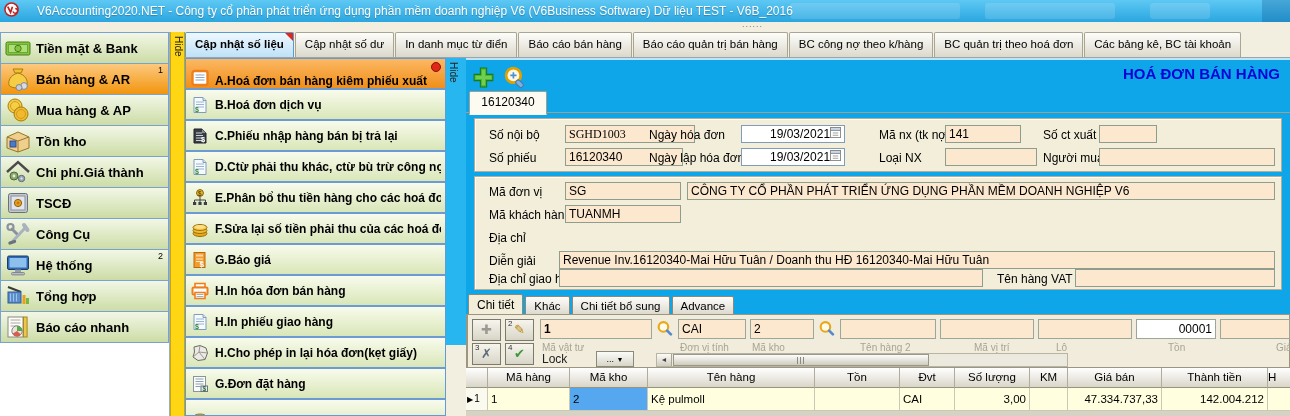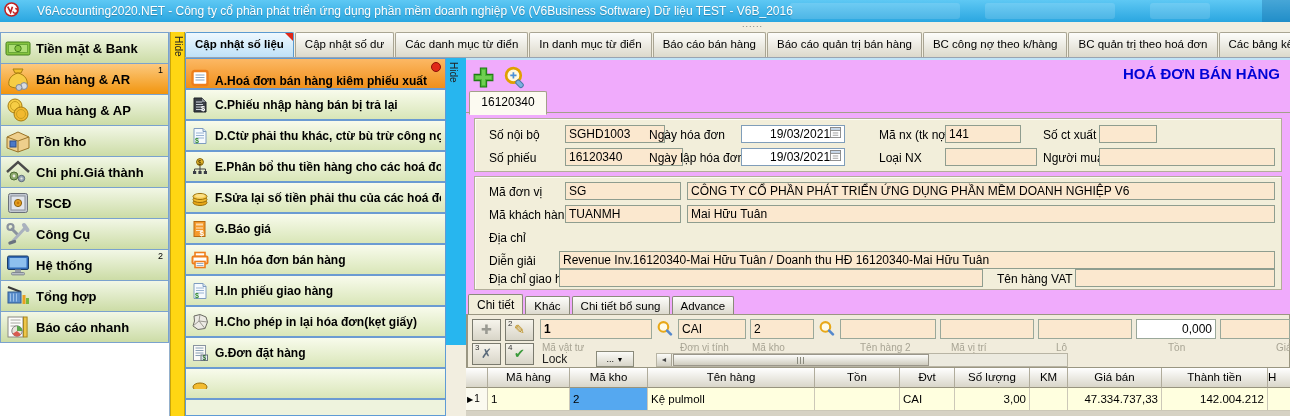--- a/index.html
+++ b/index.html
@@ -48,21 +48,21 @@
     border:1px solid #5f9bd5;box-sizing:border-box;background:#eef3dd;}
   .mitem{position:relative;height:31px;display:flex;align-items:center;gap:5px;padding:0 4px;
     background:linear-gradient(#f8fbec,#d9e6b8);border-bottom:2px solid #6b9bd2;
     font-weight:bold;font-size:12px;cursor:pointer;box-sizing:border-box;}
   .mitem.active{background:linear-gradient(#fcb864,#f08f1a);align-items:flex-end;}
   .mitem .lab{white-space:nowrap;overflow:hidden;}
   .micon{width:20px;height:20px;flex:0 0 20px;display:flex;align-items:center;justify-content:center;}
   .reddot{position:absolute;right:4px;top:3px;width:8px;height:8px;border-radius:50%;background:#e02818;border:1px solid #8a1008;}
 
   
-  .formarea{position:absolute;left:466px;top:58px;width:824px;height:358px;background:#f0abfc;border-top:2px solid #bfe3f7;box-sizing:border-box;}
+  .formarea{position:absolute;left:466px;top:58px;width:824px;height:358px;background:#0ea5e9;border-top:2px solid #bfe3f7;box-sizing:border-box;}
   .formtitle{position:absolute;right:10px;top:5px;font-size:15px;font-weight:bold;color:#0004d6;}
   .toolbtn{position:absolute;top:6px;cursor:pointer;}
   .doctabline{position:absolute;left:0;top:30px;width:824px;height:23px;border-bottom:1px solid #a39f8a;box-sizing:border-box;}
   .doctab{position:absolute;left:3px;top:1px;width:76px;height:22px;background:#fcfaf1;border:1px solid #a39f8a;border-bottom:1px solid #fcfaf1;
     border-radius:2px 2px 0 0;line-height:21px;text-align:center;font-size:12px;cursor:pointer;}
 
   .gb{position:absolute;left:8px;width:808px;border:1px solid #b2ae99;box-shadow:inset 1px 1px 0 #fdfcf6;background:#f2eeda;box-sizing:border-box;}
   .lbl{position:absolute;font-size:12px;white-space:nowrap;}
   .fld{position:absolute;height:18px;background:#fbe8cf;border:1px solid #8f9d8f;box-sizing:border-box;
     font-size:12px;line-height:16px;padding:0 3px;white-space:nowrap;overflow:hidden;cursor:text;}
@@ -260,21 +260,20 @@
     </div>
   </div>
 
   <div class="hideY">
     <span class="vtext">Hide</span>
   </div>
 
   <div class="tabstrip">
     <div class="ttab active"><span>Cập nhật số liệu</span><span class="redcorner"></span></div>
     <div class="ttab"><span>Cập nhật số dư</span></div>
-    <div class="ttab"><span>Các danh mục từ điển</span></div>
     <div class="ttab"><span>In danh mục từ điển</span></div>
     <div class="ttab"><span>Báo cáo bán hàng</span></div>
     <div class="ttab"><span>Báo cáo quản trị bán hàng</span></div>
     <div class="ttab"><span>BC công nợ theo k/hàng</span></div>
     <div class="ttab"><span>BC quản trị theo hoá đơn</span></div>
     <div class="ttab"><span>Các bảng kê, BC tài khoản</span></div>
 
   </div>
 
   <div class="menupanel">
@@ -283,20 +282,31 @@
       <span class="micon">
         <svg width="18" height="18" viewBox="0 0 18 18">
             <rect x="1.5" y="2" width="15" height="14" rx="2" fill="#fff" stroke="#ee7f1c" stroke-width="2.4"></rect>
             <path d="M4.5 6h9M4.5 8.5h9M4.5 11h9" stroke="#8aa4c0"></path>
           </svg>
       </span>
       <span class="lab">A.Hoá đơn bán hàng kiêm phiếu xuất</span>
       <span class="reddot"></span>
     </div>
 
+    <div class="mitem">
+      <span class="micon">
+        <svg width="18" height="18" viewBox="0 0 18 18">
+            <path d="M3 1.5 h9 l3 3 V16.5 H3 Z" fill="#f6fafd" stroke="#7e9cc0"></path>
+            <path d="M12 1.5 v3 h3" fill="#d7e4f2" stroke="#7e9cc0"></path>
+            <path d="M5 6h8M5 8.5h8M5 11h8" stroke="#9ab4d4"></path>
+            <text x="4" y="15.8" font-size="7" fill="#2e8a2e" font-weight="bold">$</text>
+          </svg>
+      </span>
+      <span class="lab">B.Hoá đơn dịch vụ</span>
+    </div>
 
     <div class="mitem">
       <span class="micon">
         <svg width="18" height="18" viewBox="0 0 18 18">
             <path d="M3 2 h8 l4 4 v10 H3 Z" fill="#3a3f46" stroke="#1e2226"></path>
             <path d="M11 2 l4 4 h-4 Z" fill="#8a9098"></path>
             <path d="M5 6h6M5 8.5h7M5 11h7M5 13.5h7" stroke="#cdd3da"></path>
             <text x="10" y="15" font-size="7.5" fill="#fff" font-weight="bold">$</text>
           </svg>
       </span>
@@ -428,21 +438,21 @@
         </svg>
     </span>
     <span class="formtitle">HOÁ ĐƠN BÁN HÀNG</span>
 
     <div class="doctabline">
       <div class="doctab">16120340</div>
     </div>
 
     <div class="gb" style="top:58px;height:54px;">
       <span class="lbl" style="left:14px;top:9px;">Số nội bộ</span>
-      <div class="fld" style="left:90px;top:6px;width:100px;">SGHD1003</div>
+      <div class="fld" style="left:90px;top:6px;width:130px;font-family:Liberation Serif, serif;">SGHD1003</div>
       <span class="lbl" style="left:174px;top:9px;">Ngày hóa đơn</span>
       <div class="fld white datefld" style="left:266px;top:6px;width:104px;">
         <span class="dtx">19/03/2021</span>
         <span><svg width="11" height="11" viewBox="0 0 12 12">
               <rect x="0.5" y="0.5" width="11" height="11" fill="#fff" stroke="#888"></rect>
               <rect x="0.5" y="0.5" width="11" height="3.2" fill="#c8d8ea" stroke="#888"></rect>
               <path d="M3 6.5h6M3 9h6" stroke="#999"></path>
             </svg></span>
         <span class="dd">▼</span>
       </div>
@@ -469,21 +479,20 @@
       <div class="fld" style="left:624px;top:29px;width:176px;"></div>
     </div>
 
     <div class="gb" style="top:116px;height:114px;">
       <span class="lbl" style="left:14px;top:8px;">Mã đơn vị</span>
       <div class="fld" style="left:90px;top:5px;width:116px;">SG</div>
       <div class="fld" style="left:212px;top:5px;width:588px;">CÔNG TY CỔ PHẦN PHÁT TRIỂN ỨNG DỤNG PHẦN MỀM DOANH NGHIỆP V6</div>
 
       <span class="lbl" style="left:14px;top:31px;">Mã khách hàng</span>
       <div class="fld" style="left:90px;top:28px;width:116px;">TUANMH</div>
-      <div class="fld" style="left:212px;top:28px;width:588px;">Mai Hữu Tuân</div>
 
       <span class="lbl" style="left:14px;top:54px;">Địa chỉ</span>
 
       <span class="lbl" style="left:14px;top:77px;">Diễn giải</span>
       <div class="fld" style="left:84px;top:74px;width:716px;">Revenue Inv.16120340-Mai Hữu Tuân / Doanh thu HĐ 16120340-Mai Hữu Tuân</div>
 
       <span class="lbl" style="left:14px;top:95px;">Địa chỉ giao hàng</span>
       <div class="fld" style="left:84px;top:92px;width:424px;"></div>
       <span class="lbl" style="left:522px;top:95px;">Tên hàng VAT</span>
       <div class="fld" style="left:600px;top:92px;width:200px;"></div>
@@ -513,28 +522,28 @@
       <div class="efld" style="left:282px;width:64px;">2</div>
       <span class="abs" style="left:350px;top:5px;">
         <svg width="17" height="17" viewBox="0 0 16 16">
             <circle cx="7" cy="6.5" r="4.5" fill="#fffbe8" stroke="#e8a818" stroke-width="2"></circle>
             <line x1="10.5" y1="10" x2="14" y2="13.5" stroke="#5588cc" stroke-width="2.5" stroke-linecap="round"></line>
           </svg>
       </span>
       <div class="efld" style="left:372px;width:96px;"></div>
       <div class="efld" style="left:472px;width:94px;"></div>
       <div class="efld" style="left:570px;width:94px;"></div>
-      <div class="efld white" style="left:668px;width:80px;">0,000</div>
+      <div class="efld white" style="left:668px;width:80px;">00001</div>
       <div class="efld" style="left:752px;width:70px;"></div>
 
       <span class="sublbl" style="left:74px;">Mã vật tư</span>
       <span class="sublbl" style="left:212px;">Đơn vị tính</span>
       <span class="sublbl" style="left:284px;">Mã kho</span>
       <span class="sublbl" style="left:392px;">Tên hàng 2</span>
-      <span class="sublbl" style="left:483px;">Mã vị trí</span>
+      <span class="sublbl" style="left:506px;">Mã vị trí</span>
       <span class="sublbl" style="left:588px;">Lô</span>
       <span class="sublbl" style="left:700px;">Tồn</span>
       <span class="sublbl" style="left:808px;">Giá</span>
 
       <span class="lockrow">Lock</span>
       <div class="combo"><span>...</span> <span style="font-size:7px;">▼</span></div>
 
       <div class="hscroll">
         <div class="harrow">◄</div>
         <div class="hthumb">

